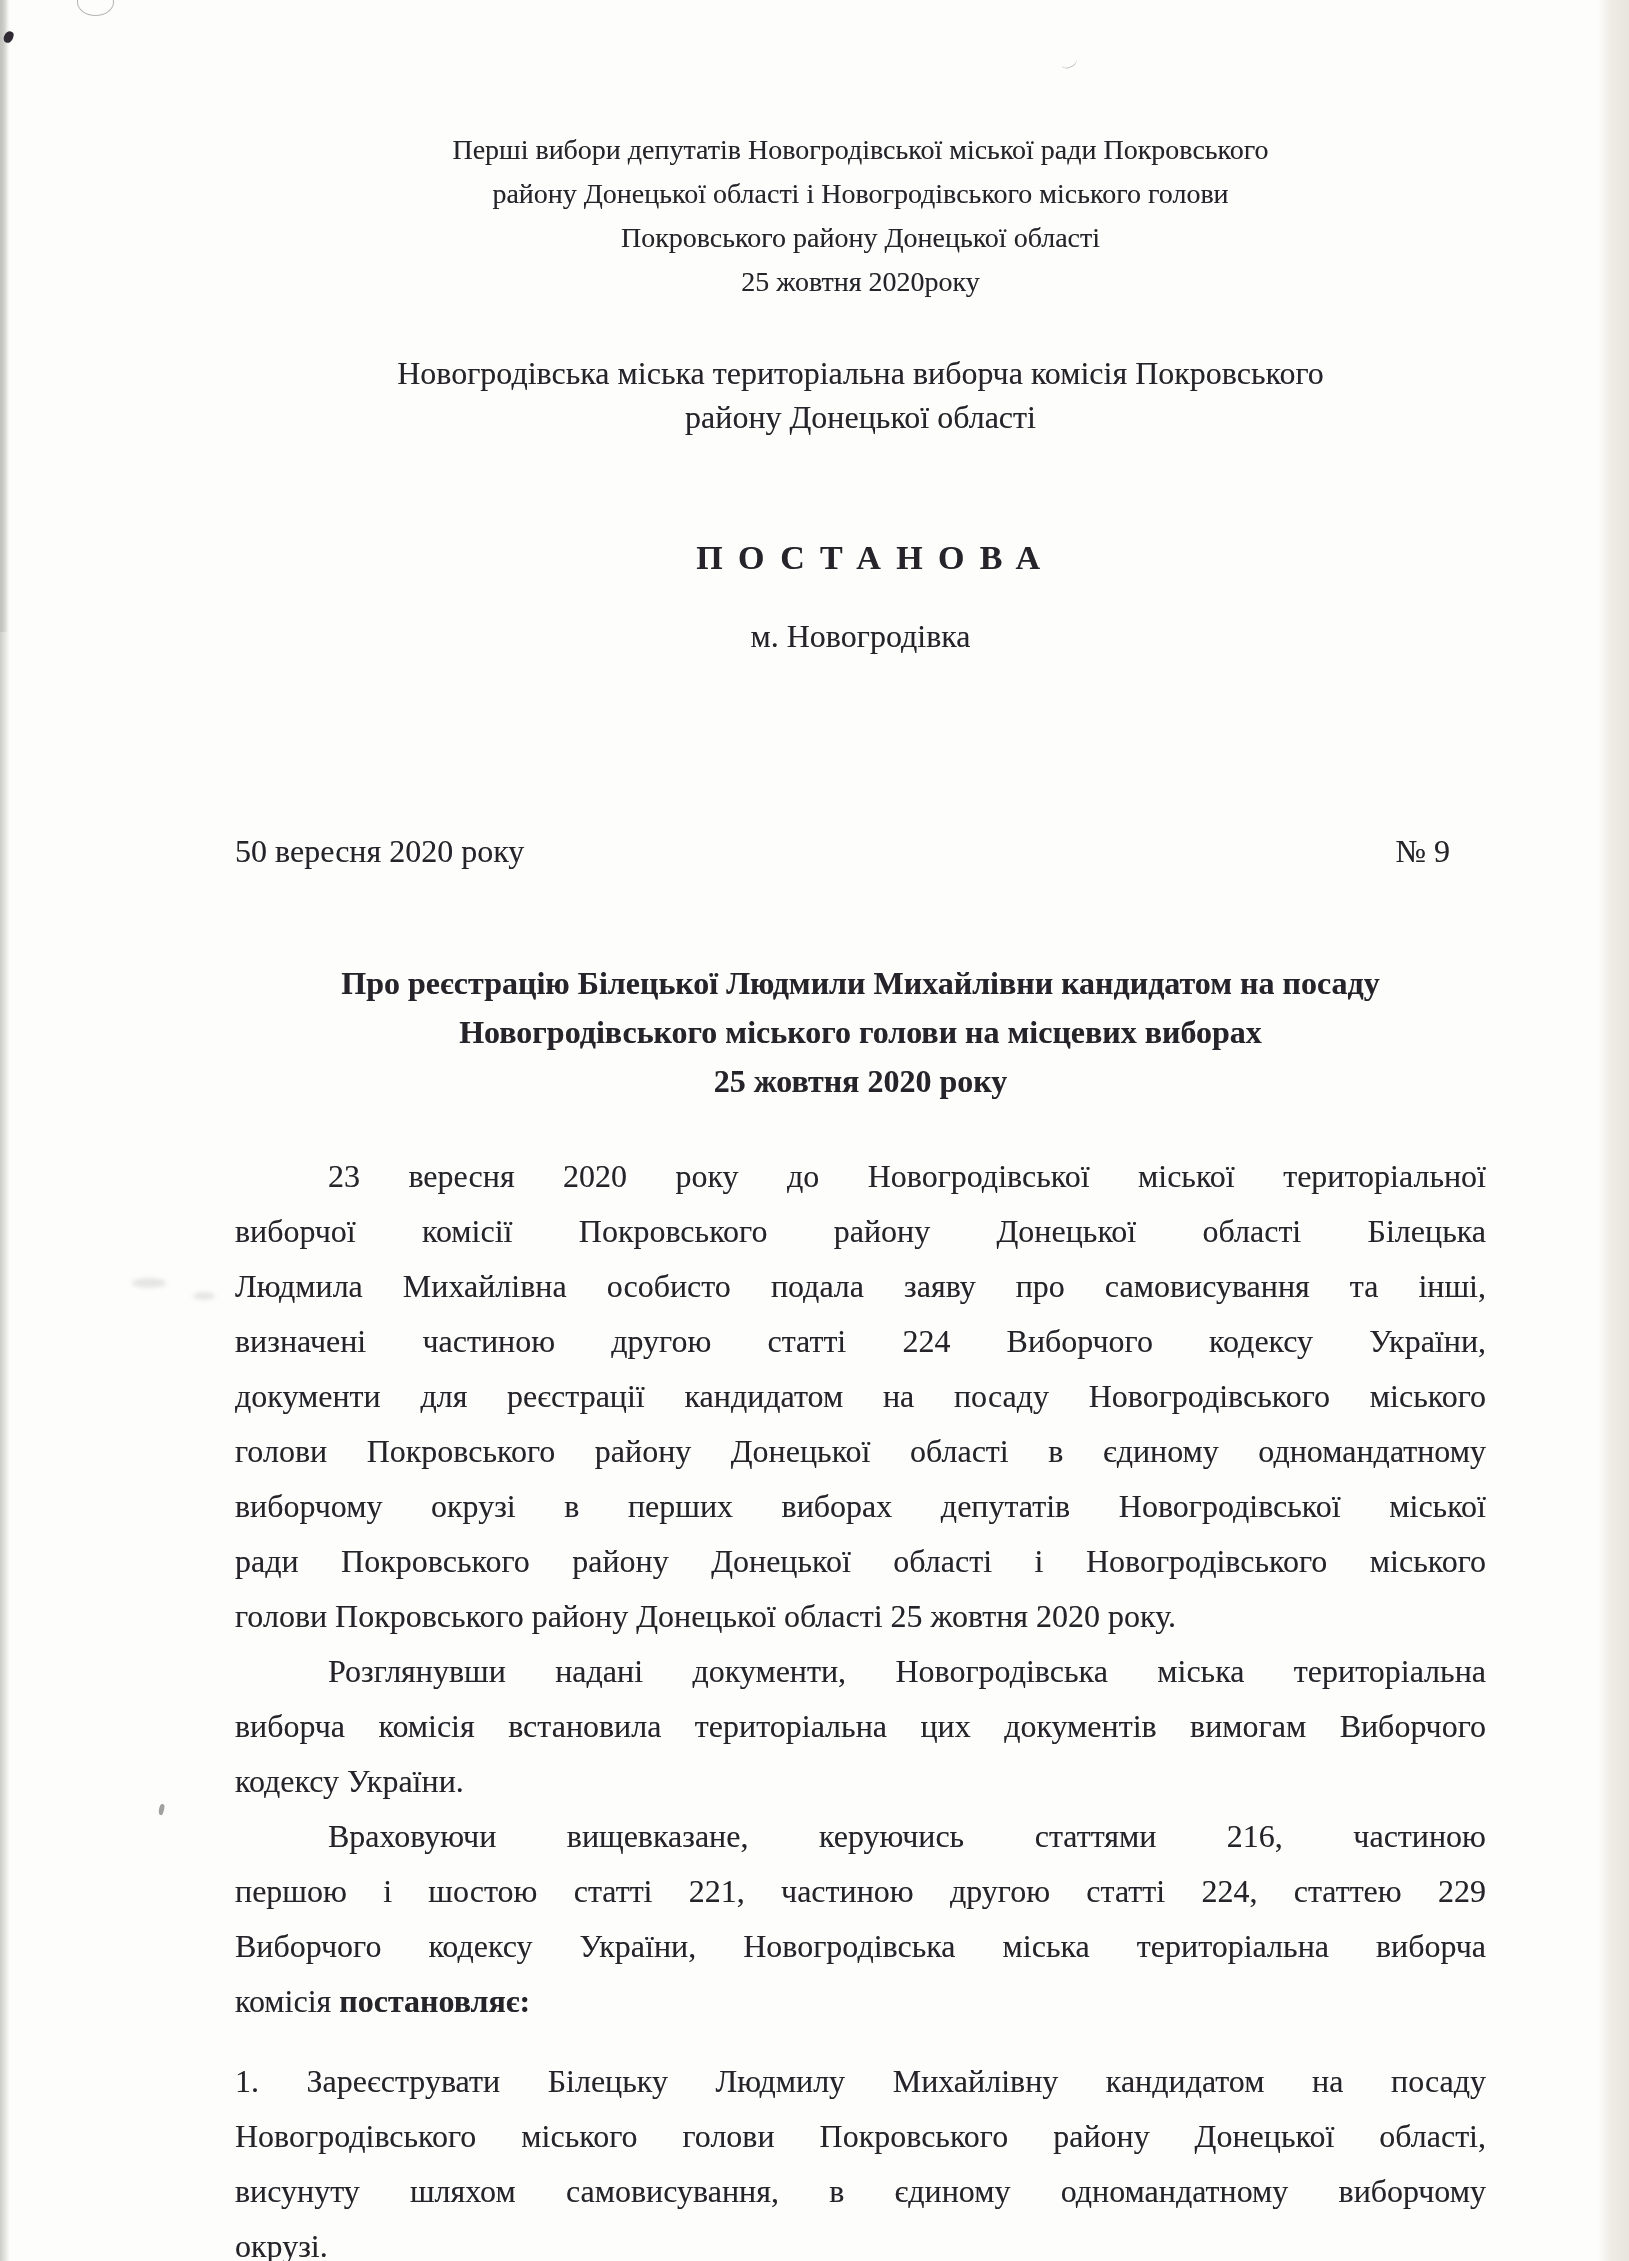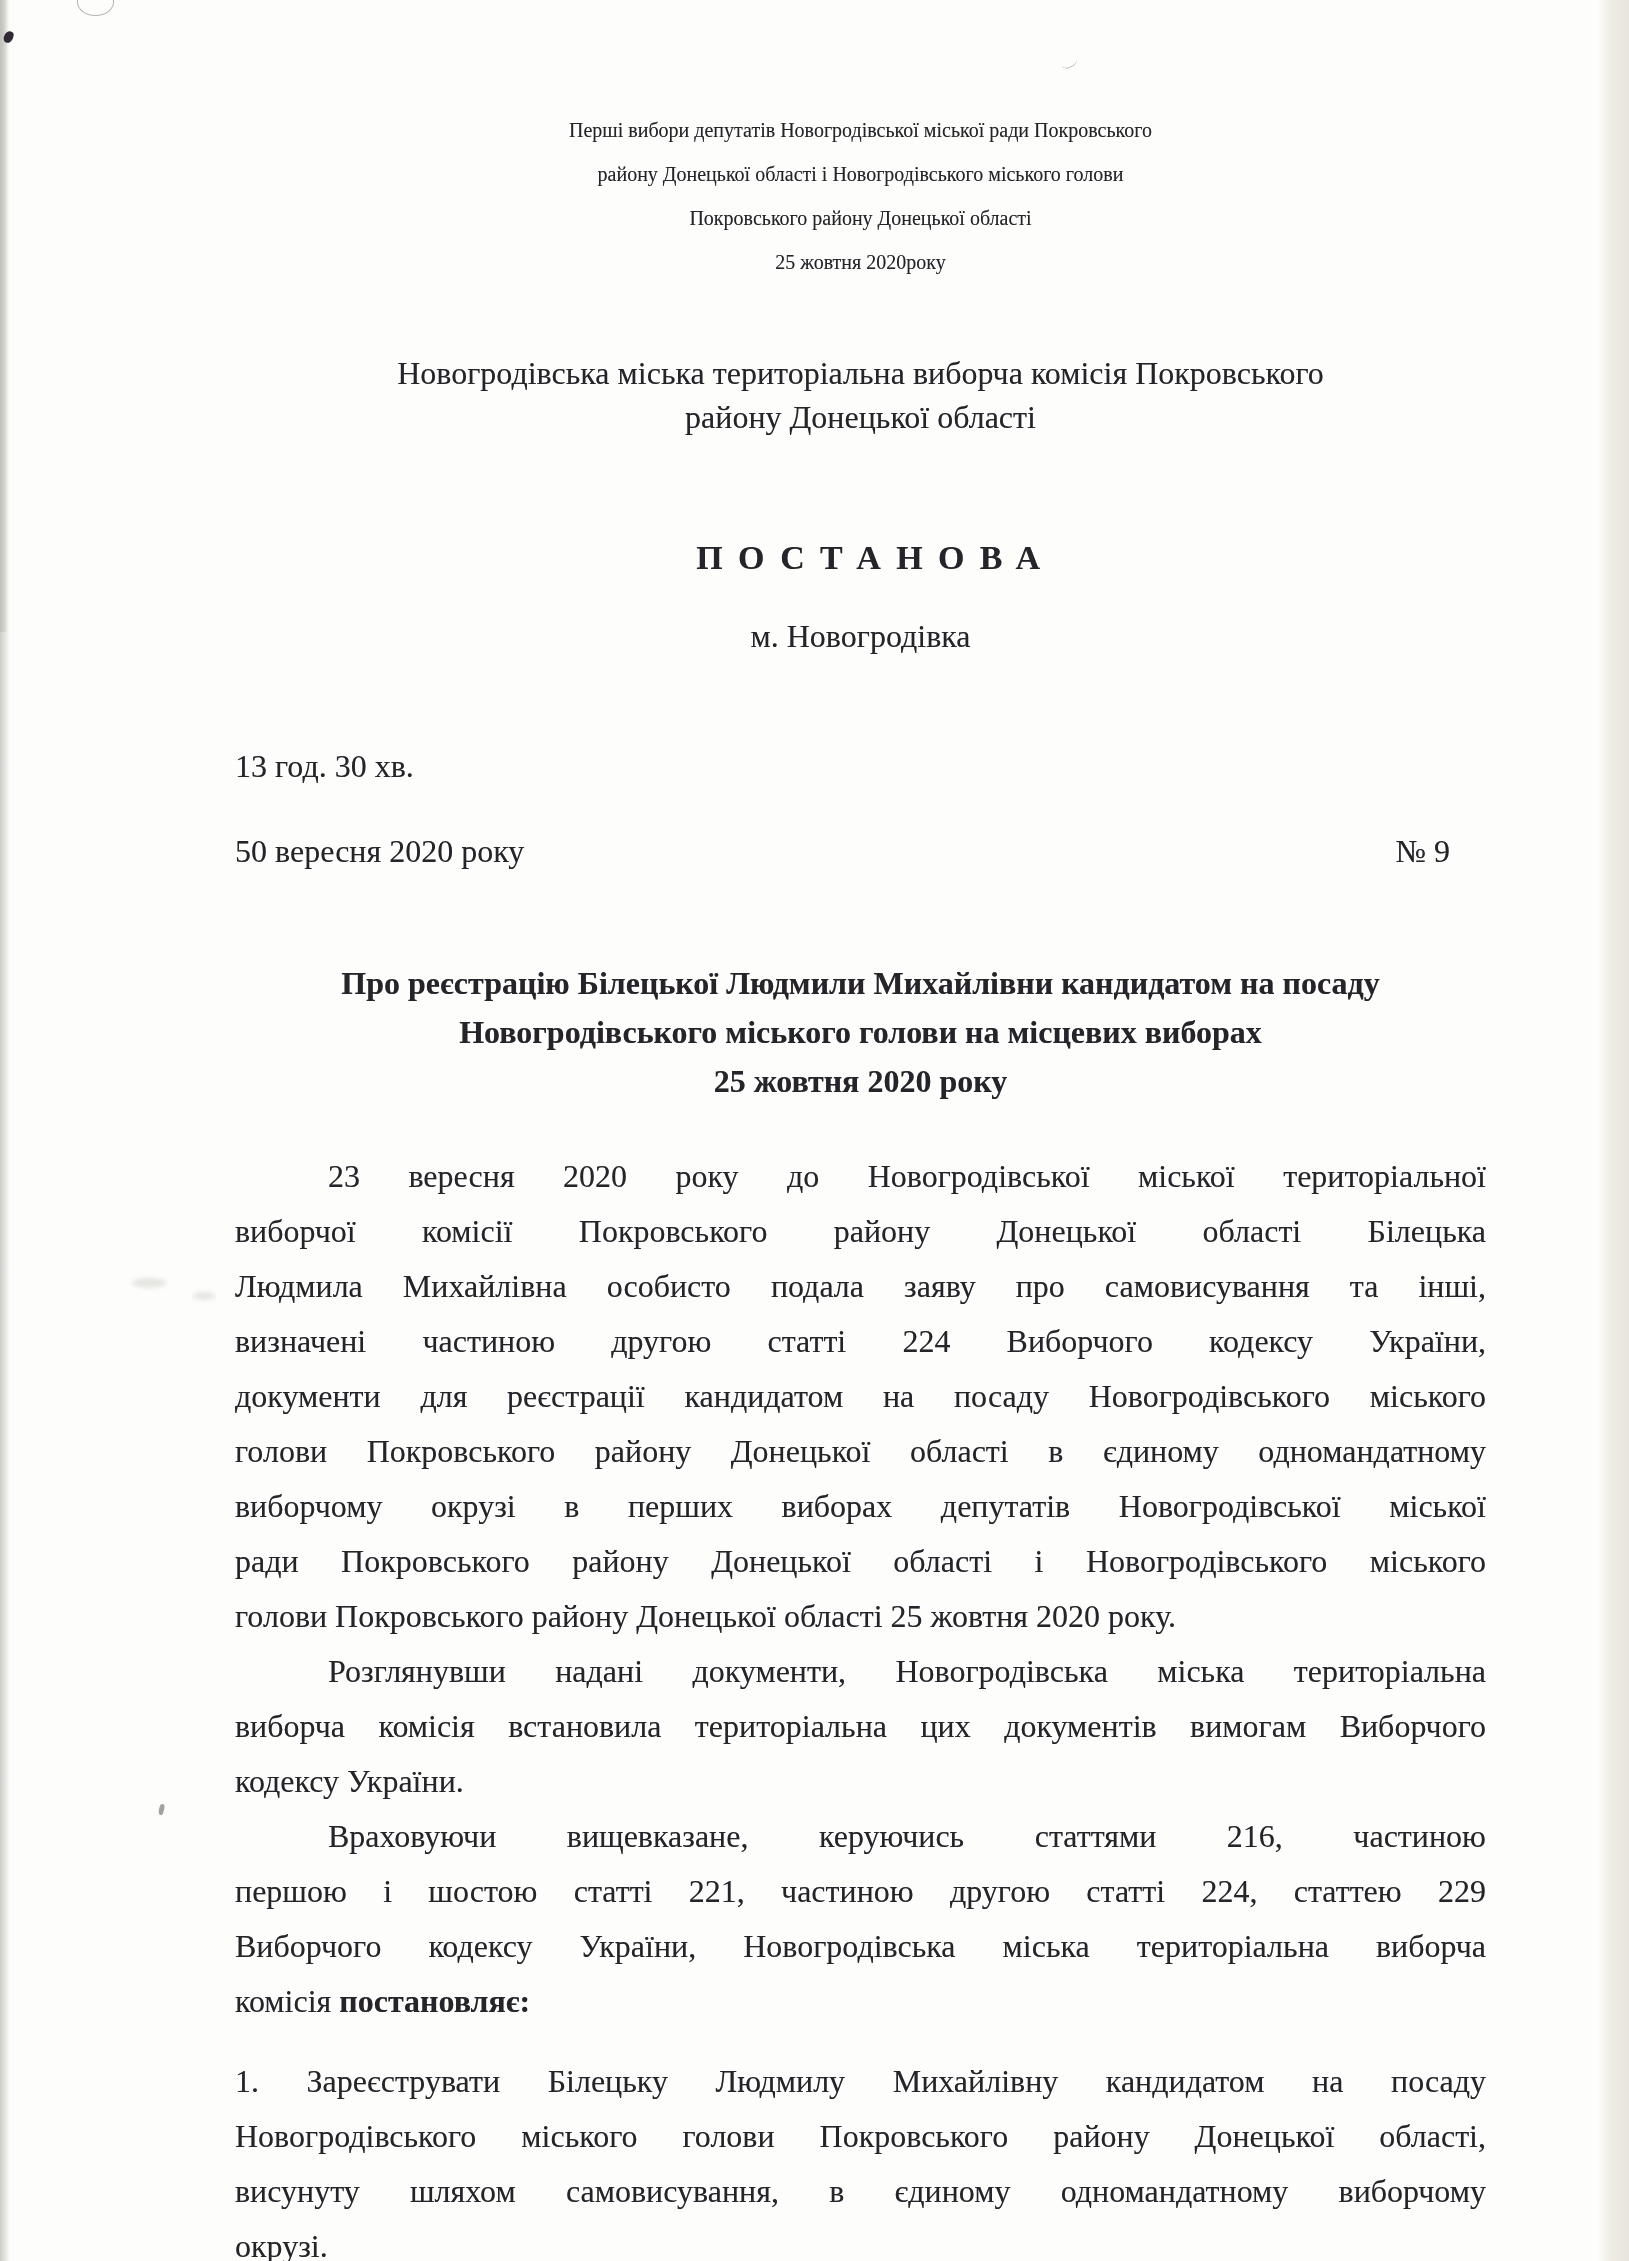--- a/index.html
+++ b/index.html
@@ -12,21 +12,21 @@
     font-family: "Liberation Serif", "DejaVu Serif", serif;
     color: #26242a;
     text-shadow: 0 0 0.6px rgba(40,38,44,0.38);
   }
   .content-block {
     position: absolute;
     left: 235px;
     width: 1251px;
   }
   .centered { text-align: center; }
-  .header-block   { top: 108px;  font-size: 20px; line-height: 44px; }
+  .header-block   { top: 128px;  font-size: 28px; line-height: 44px; }
   .commission-block { top: 351px; font-size: 32px; line-height: 44px; }
   .doctype-block  { top: 539px;  font-size: 34px; font-weight: bold;
                     letter-spacing: 0.45em; padding-left: 0.45em; }
   .place-block    { top: 618px;  font-size: 32px; }
   .time-block     { top: 748px; font-size: 32px; }
   .date-row       { top: 833px; font-size: 32px; display: flex;
                     justify-content: space-between; padding-right: 36px;
                     box-sizing: border-box; }
   .title-block    { top: 959px; font-size: 32px; font-weight: bold; line-height: 49px; }
   .body-block     { top: 1149px; font-size: 32px; line-height: 55px; }
@@ -100,21 +100,20 @@
 
   <div class="content-block commission-block centered">
     <div>Новогродівська міська територіальна виборча комісія Покровського</div>
     <div>району Донецької області</div>
   </div>
 
   <div class="content-block doctype-block centered">ПОСТАНОВА</div>
 
   <div class="content-block place-block centered">м. Новогродівка</div>
 
-  <div class="content-block time-block">13 год. 30 хв.</div>
 
   <div class="content-block date-row">
     <span>50 вересня 2020 року</span>
     <span>№ 9</span>
   </div>
 
   <div class="content-block title-block centered">
     <div>Про реєстрацію Білецької Людмили Михайлівни кандидатом на посаду</div>
     <div>Новогродівського міського голови на місцевих виборах</div>
     <div>25 жовтня 2020 року</div>

